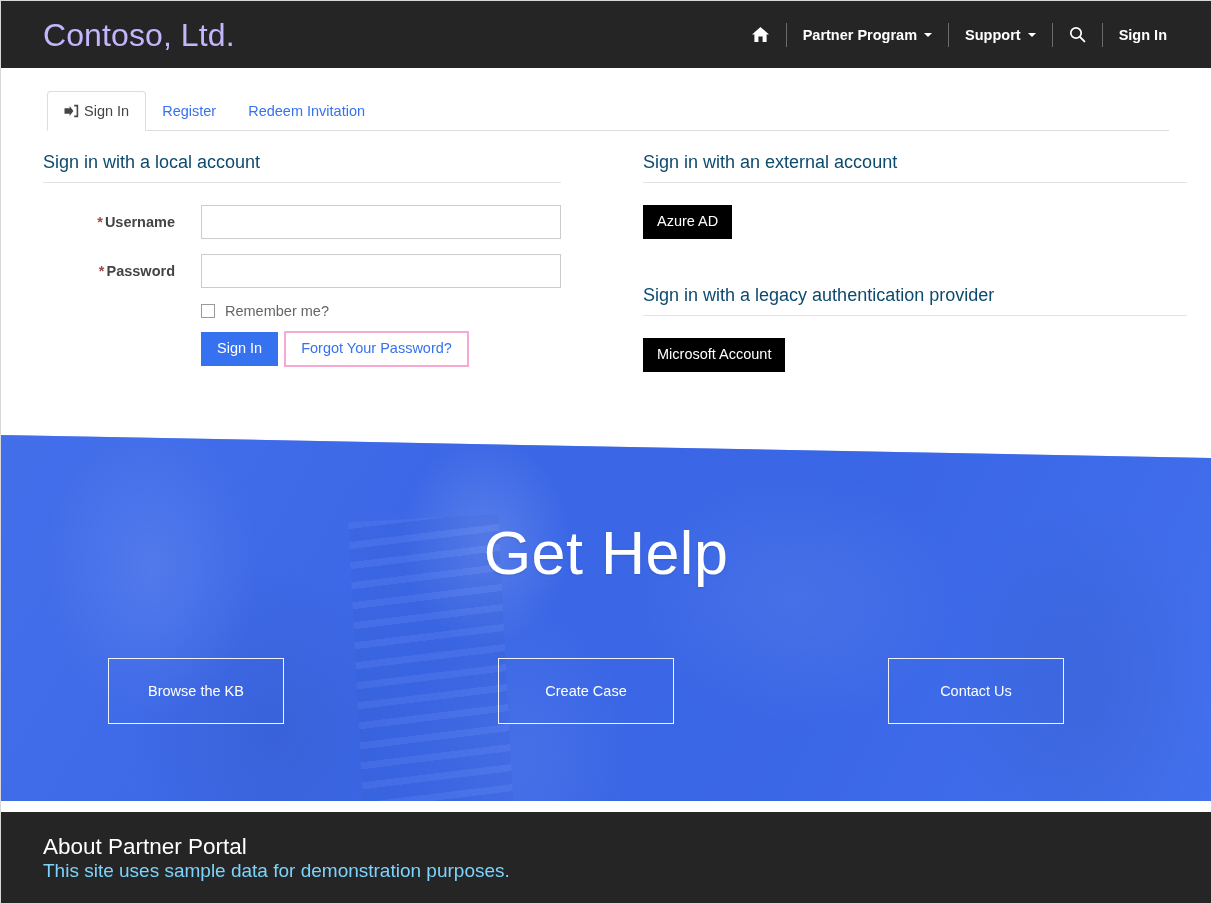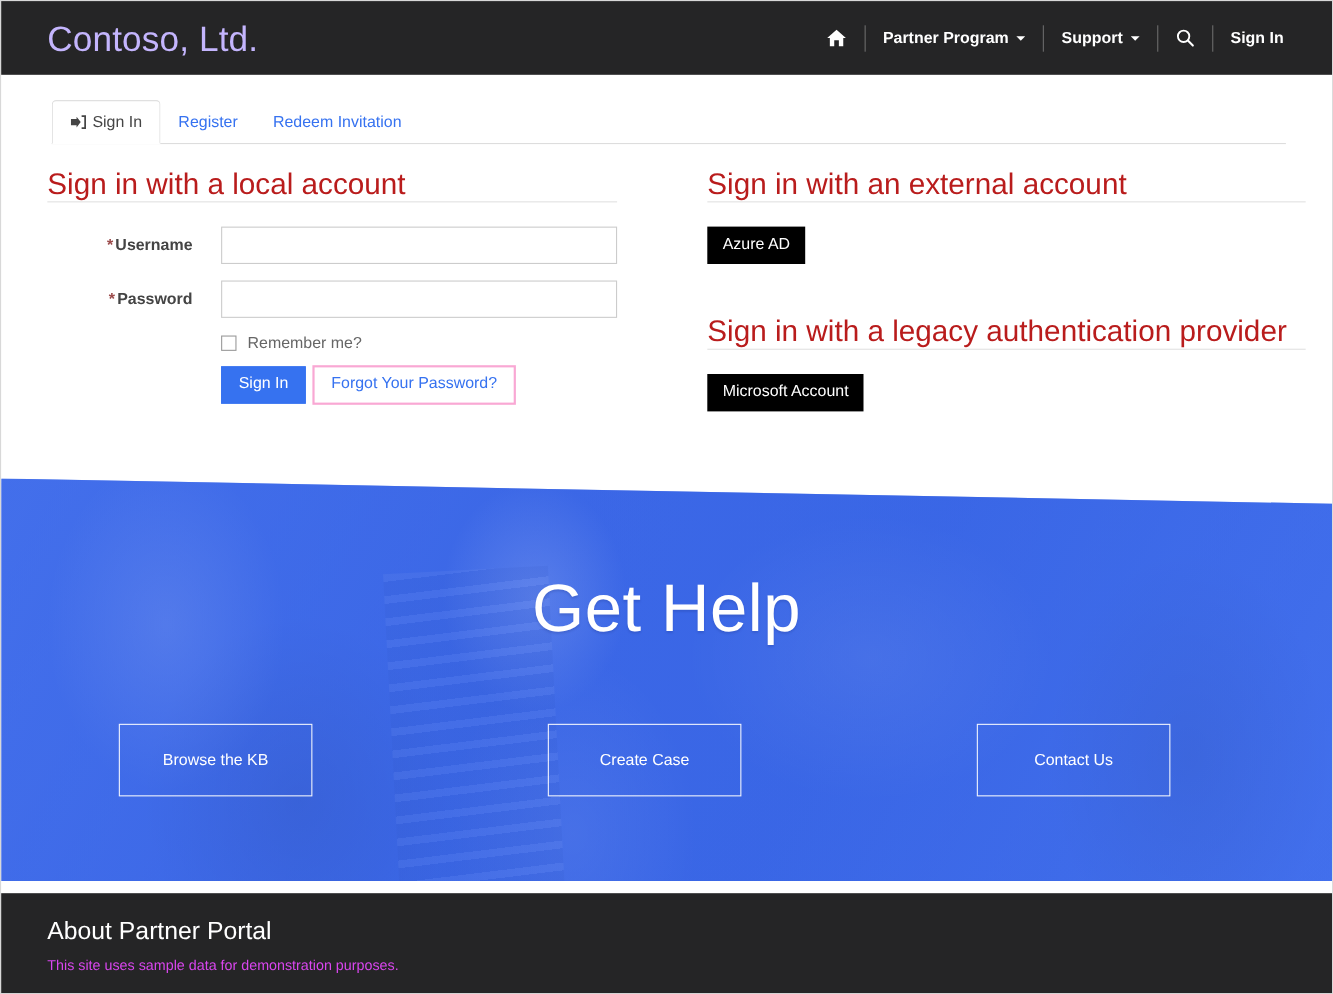--- a/index.html
+++ b/index.html
@@ -118,23 +118,24 @@
   .main {
     position: absolute;
     top: 132px; left: 0;
     width: 1210px;
     display: flex;
   }
   .col-left { width: 600px; padding-left: 42px; }
   .col-right { width: 610px; padding-left: 42px; padding-right: 24px;}
 
   .section-title {
-    font-size: 27px;
+    font-size: 18px;
     font-weight: 300;
-    color: #b91c1c;
+    color: #0c4a6e;
+    padding-bottom: 9px;
     border-bottom: 1px solid #e2e2e2;
     white-space: nowrap;
   }
   .sec-sp-left { margin-right: 40px; margin-top: 19px; }
   .sec-sp-right { margin-top: 19px; }
 
   
   .form { margin-top: 22px; }
   .form-row {
     display: flex;
@@ -309,23 +310,22 @@
     background: #252526;
     padding: 22px 0 0 42px;
   }
   .footer-title {
     color: #ffffff;
     font-size: 22.5px;
     font-weight: 300;
     line-height: 1.15;
   }
   .footer-text {
-    color: #d946ef;
-    font-size: 13px;
-    margin-top: 10px;
+    color: #7dd3fc;
+    font-size: 19px;
   }
 </style>
 </head>
 <body>
 
 <div id="page">
 
   <div class="navbar">
     <div class="brand">Contoso, Ltd.</div>
 

